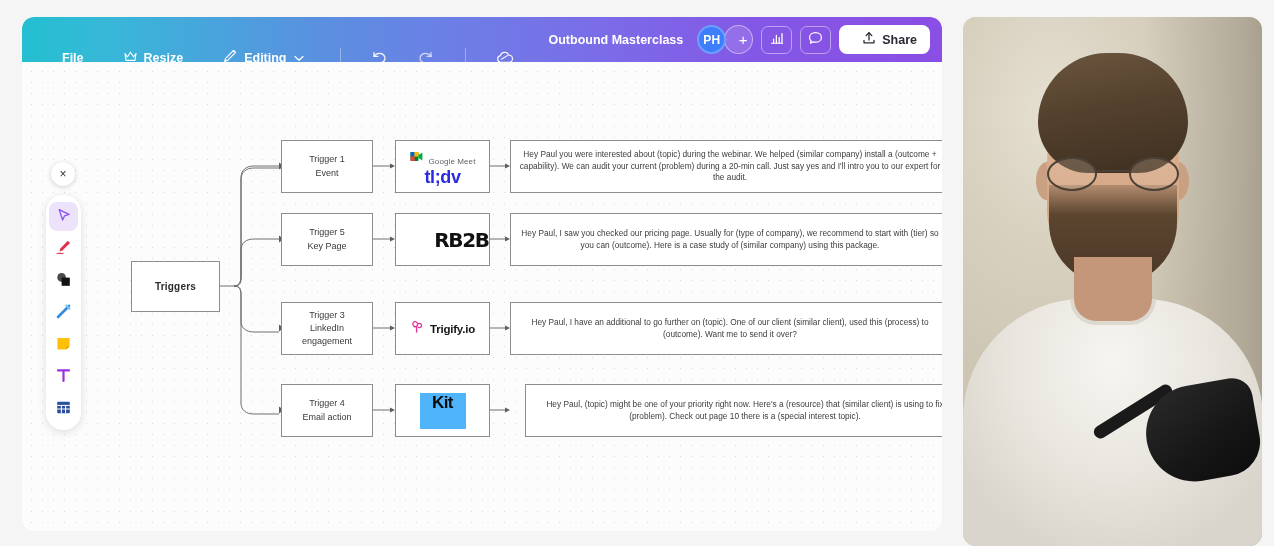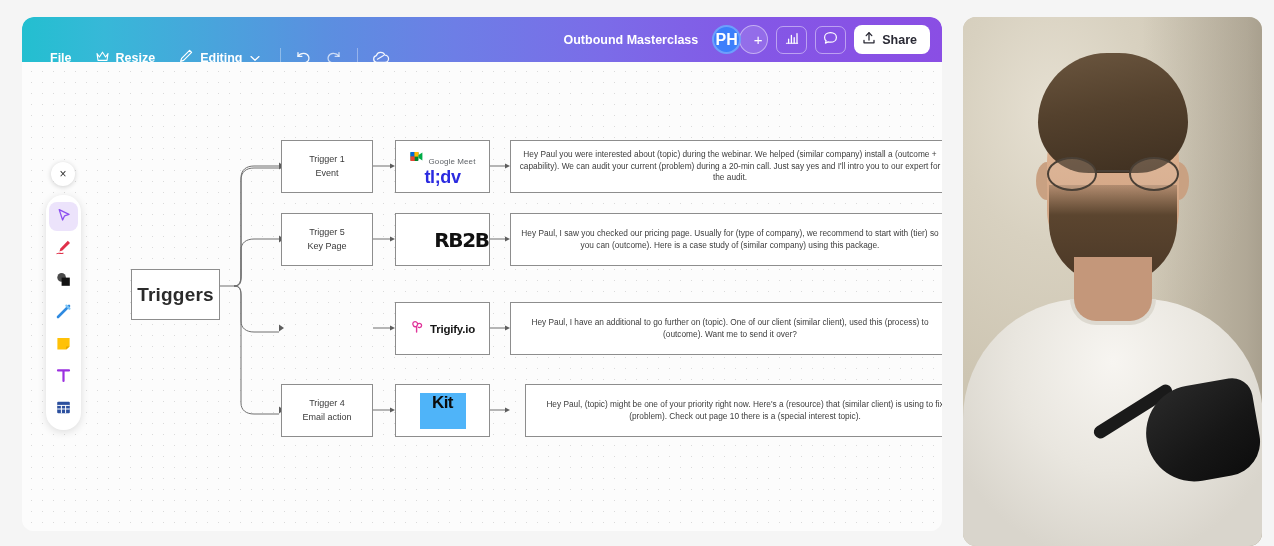--- a/index.html
+++ b/index.html
@@ -20,62 +20,62 @@
     overflow: hidden;
   }
   .toolbar {
     position: absolute; left: 0; top: 0;
     width: 920px; height: 45px;
     background: linear-gradient(90deg,#23bfd0 0%, #37b8d8 9%, #5b8fe0 33%, #6d7ee6 47%, #7b6ce8 63%, #8457e6 80%, #8a4ee4 100%);
     border-top-left-radius: 11px; border-top-right-radius: 11px;
     display: flex; align-items: center;
     color: #fff;
   }
-  .tb-left { display: flex; align-items: center; gap: 0; padding-left: 16px; margin-top: 36px; }
+  .tb-left { display: flex; align-items: center; gap: 16px; padding-left: 28px; margin-top: 36px; }
   .tb-item {
     display: flex; align-items: center; gap: 7px;
     font-size: 12.5px; font-weight: bold; color: #ffffff;
     padding: 6px 12px; border-radius: 6px; cursor: pointer;
     white-space: nowrap;
   }
   .tb-divider { width: 1px; height: 20px; background: rgba(255,255,255,.35); margin: 0 8px; }
   .tb-iconbtn {
     width: 30px; height: 28px; display: flex; align-items: center; justify-content: center;
     border-radius: 6px; cursor: pointer; opacity: .92;
   }
   .tb-right {
     margin-left: auto; display: flex; align-items: center; gap: 8px; padding-right: 12px;
   }
   .doc-title { font-size: 12.5px; font-weight: bold; color: #fff; margin-right: 6px; white-space: nowrap; }
   .avatar {
     width: 29px; height: 29px; border-radius: 50%;
     background: #3d7ffb; color: #fff;
     display: flex; align-items: center; justify-content: center;
-    font-size: 16px; font-weight: bold; letter-spacing: .2px;
+    font-size: 12px; font-weight: bold; letter-spacing: .2px;
     border: 2px solid rgba(255,255,255,.25);
     margin-right: -10px; position: relative; z-index: 2;
   }
   .avatar-add {
     width: 29px; height: 29px; border-radius: 50%;
     background: rgba(255,255,255,.13); color: #fff;
     display: flex; align-items: center; justify-content: center;
     font-size: 15px; border: 1px solid rgba(255,255,255,.45);
     padding-left: 9px;
   }
   .pill-btn {
     width: 31px; height: 28px; border-radius: 7px;
     border: 1px solid rgba(255,255,255,.45);
     display: flex; align-items: center; justify-content: center;
     cursor: pointer;
   }
   .share-btn {
     display: flex; align-items: center; gap: 6px;
     background: #ffffff; color: #2a2a35;
     font-size: 12.5px; font-weight: bold;
-    padding: 6px 13px 6px 8px; border-radius: 8px; cursor: pointer;
+    padding: 6px 13px 6px 23px; border-radius: 8px; cursor: pointer;
   }
 
   
   .canvas {
     position: absolute; left: 0; top: 45px; width: 920px; height: 469px;
     background-color: #fcfcfc;
     background-image: radial-gradient(#dadada 0.9px, transparent 0.9px);
     background-size: 11px 11px;
     background-position: 4px 4px;
   }
@@ -105,21 +105,21 @@
 
   
   .diagram { position: absolute; left: 0; top: 0; width: 920px; height: 469px; }
   .node {
     position: absolute; background: #fff; border: 1px solid #8d8d8d;
     display: flex; align-items: center; justify-content: center;
     text-align: center; color: #2b2b2b;
   }
   .node-root {
     left: 109px; top: 199px; width: 89px; height: 51px;
-    font-size: 19px; font-weight: bold; letter-spacing: .2px; margin-top: 8px;
+    font-size: 10px; font-weight: bold; letter-spacing: .2px;
   }
   .node-trigger {
     width: 92px; height: 53px; font-size: 9px; line-height: 1.45; color: #3a3a3a;
   }
   .node-logo { width: 95px; height: 53px; }
   .node-msg {
     font-size: 8.3px; line-height: 1.42; color: #3c3c3c;
     padding: 5px 8px; text-align: center; width: 440px;
   }
   svg.links { position: absolute; left: 0; top: 0; width: 920px; height: 469px; pointer-events: none; }
@@ -396,20 +396,27 @@
             <div>Key Page</div>
           </div>
         </div>
         <div class="node node-logo" style="left:373px; top:151px;padding-left:38px;">
           <span class="rb2b">RB2B</span>
         </div>
         <div class="node node-msg" style="left:488px; top:151px; height:53px;">
           <span>Hey Paul, I saw you checked our pricing page. Usually for (type of company), we recommend to start with (tier) so you can (outcome). Here is a case study of (similar company) using this package.</span>
         </div>
 
+        <div class="node node-trigger" style="left:259px; top:240px;">
+          <div>
+            <div>Trigger 3</div>
+            <div>LinkedIn</div>
+            <div>engagement</div>
+          </div>
+        </div>
         <div class="node node-msg" style="left:488px; top:240px; height:53px;">
           <span>Hey Paul, I have an additional to go further on (topic). One of our client (similar client), used this (process) to (outcome). Want me to send it over?</span>
         </div>
         <div class="node node-logo" style="left:373px; top:240px;">
           <div class="trigify-row">
             <span>
               <svg width="15" height="15" viewBox="0 0 15 15">
                 <path d="M3.4 3.2 C5.6 2 7.8 3.2 7.6 5.4 C7.4 7.6 4.8 8.4 3.6 7 C2.6 5.8 2.8 4 3.4 3.2 Z" fill="none" stroke="#e0349a" stroke-width="1.3" stroke-linejoin="round"></path>
                 <path d="M7.4 5 C9.4 3.6 11.8 4.6 11.6 6.6 C11.4 8.4 9.2 9.2 8 8" fill="none" stroke="#e0349a" stroke-width="1.3" stroke-linejoin="round"></path>
                 <path d="M6.6 7.6 L6.6 13" stroke="#e0349a" stroke-width="1.4" stroke-linecap="round"></path>

